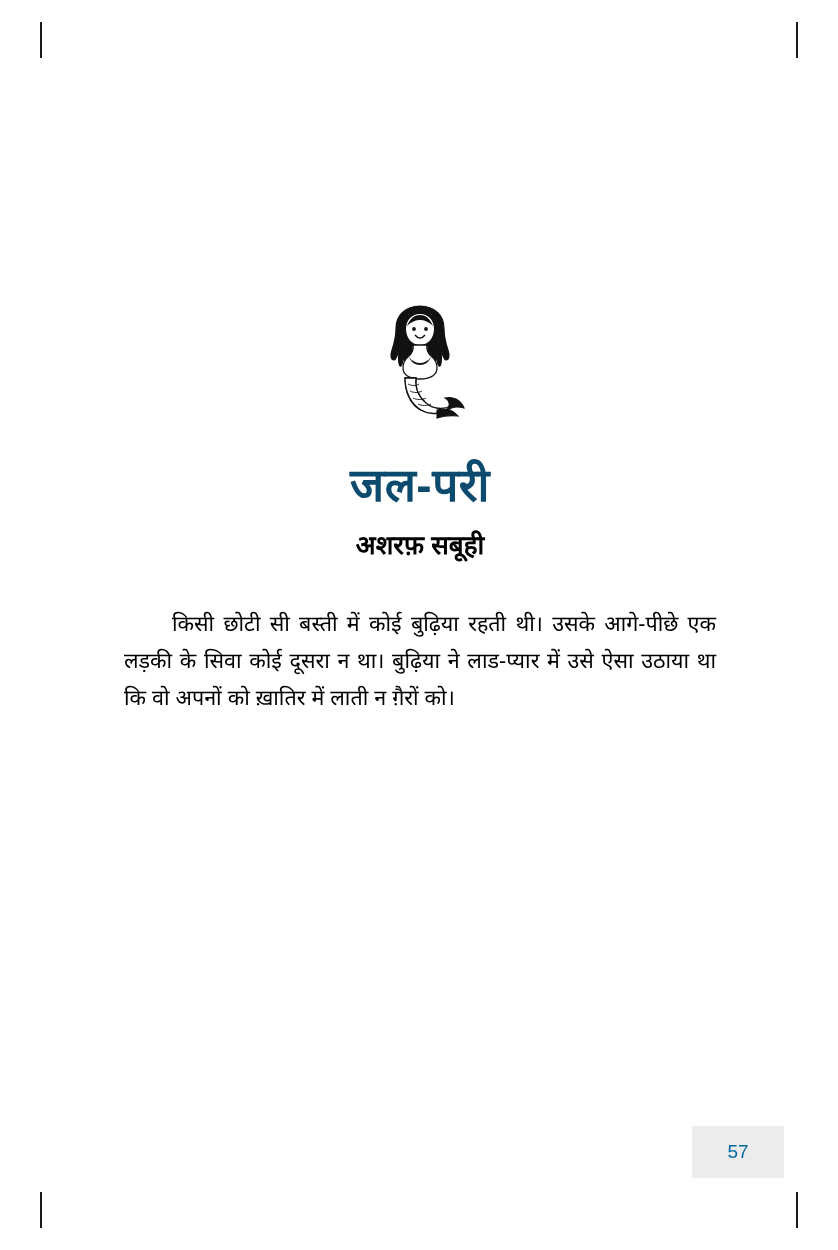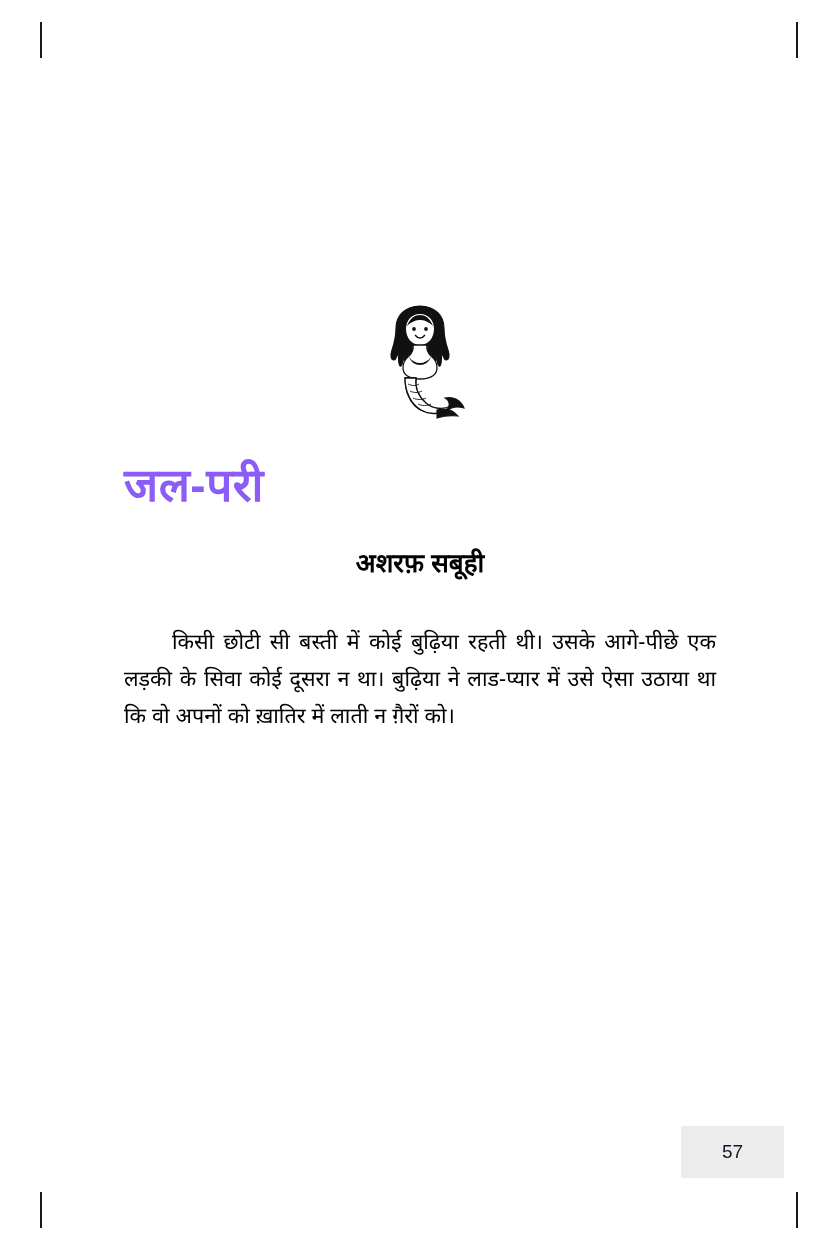--- a/index.html
+++ b/index.html
@@ -55,29 +55,30 @@
   .ornament {
     margin: 0 auto;
     padding-top: 300px;
     width: 120px;
     text-align: center;
   }
   .ornament svg { display: block; margin: 0 auto; }
 
   .chapter-title {
     margin: 32px 0 0 0;
+    text-align: center;
     font-family: Liberation Sans, sans-serif;
     font-weight: bold;
     font-size: 46px;
     letter-spacing: 0.5px;
-    color: #8b5cf6;
+    color: #0c4a6e;
   }
 
   .author {
-    margin: 30px 0 0 0;
+    margin: 12px 0 0 0;
     text-align: center;
     font-family: "Liberation Sans", "DejaVu Sans", sans-serif;
     font-weight: bold;
     font-size: 26px;
     color: #000000;
   }
 
   .body-text {
     margin-top: 44px;
     font-family: "Liberation Sans", "DejaVu Sans", sans-serif;
@@ -93,29 +94,29 @@
   }
   .body-text p.spread {
     word-spacing: 3px;
   }
 
   
   .folio {
     position: absolute;
     right: 54px;
     bottom: 72px;
-    width: 103px;
+    width: 92px;
     height: 52px;
     background: #ececec;
     display: flex;
     align-items: center;
     justify-content: center;
     font-family: "Liberation Sans", "DejaVu Sans", sans-serif;
     font-size: 19px;
-    color: #0f172a;
+    color: #0369a1;
     margin-left: 40px;
   }
 </style>
 </head>
 <body>
 
 <div class="page">
 
   <div class="crop crop-tl">
       <span class="v"></span>

